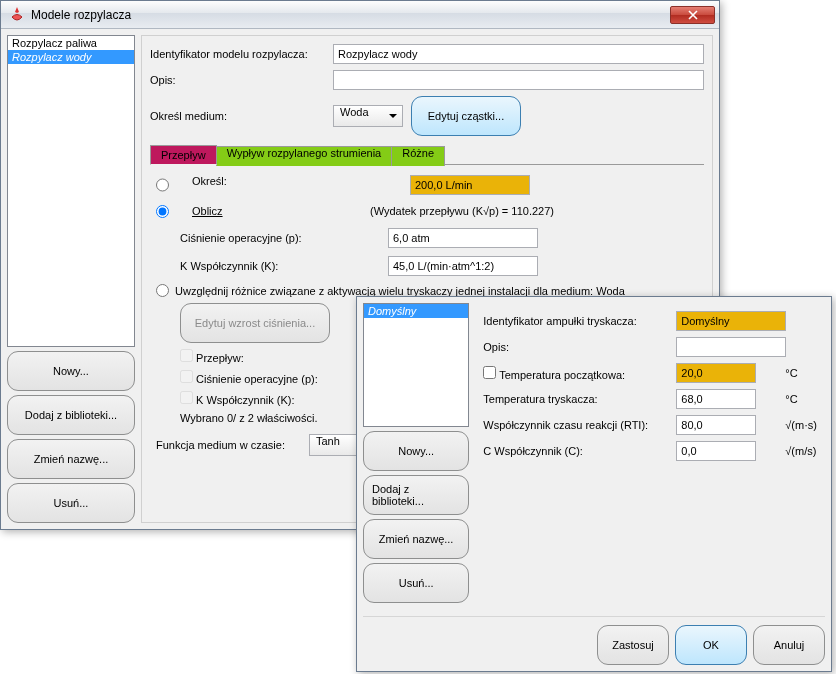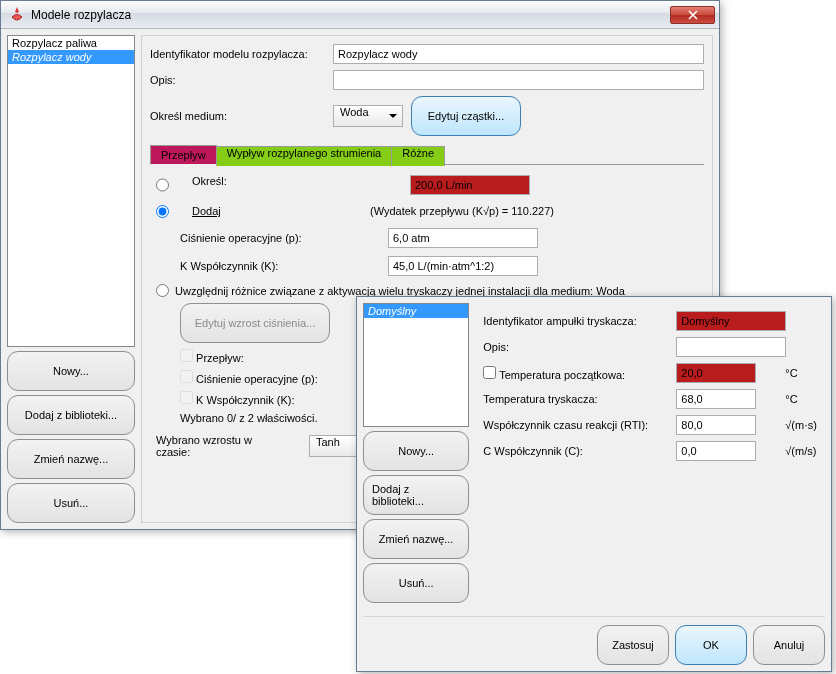--- a/index.html
+++ b/index.html
@@ -15,21 +15,21 @@
 .sidepanel{display:flex;flex-direction:column;width:128px;gap:4px}
 .listbox{flex:1;background:#fff;border:1px solid #828790;overflow:auto}
 .listbox .item{padding:1px 4px;cursor:default}
 .listbox .item.sel{background:#3399ff;color:#fff;font-style:italic}
 .btn{height:40px;background:linear-gradient(to bottom,#f2f2f2,#e3e3e3);border:1px solid #8e8f8f;border-radius:11px;display:flex;align-items:center;justify-content:center;cursor:pointer;padding:0 8px}
 .btn.accent{background:linear-gradient(to bottom,#eaf6fd,#bee6fd);border-color:#3c7fb1}
 .mainpanel{flex:1;border:1px solid #d0d0d0;background:#f0f0f0;padding:8px;position:relative}
 .formrow{display:flex;align-items:center;margin-bottom:6px;gap:23px}
 .formrow label{width:160px}
 .textinput{height:20px;border:1px solid #abadb3;background:#fff;padding:0 4px;flex:1}
-.textinput.ro{background:#b91c1c}
+.textinput.ro{background:#eab308}
 .combo{height:22px;border:1px solid #abadb3;background:linear-gradient(to bottom,#fff,#e9e9e9);padding:0 16px 0 6px;display:flex;position:relative;width:70px;cursor:pointer}
 .combo::after{content:"";position:absolute;right:5px;top:8px;border:4px solid transparent;border-top-color:#000}
 .tabstrip{display:flex;border-bottom:1px solid #9a9a9a;margin-top:8px}
 .tab{padding:3px 10px;border:1px solid #9a9a9a;border-bottom:none;background:#f0f0f0;margin-right:-1px;cursor:pointer;position:relative;top:1px}
 .tab.active{background:#be185d;border-bottom:1px solid #f0f0f0;z-index:1}
 .tab:not(.active){background:#84cc16;top:2px;padding-top:0;padding-bottom:2px}
 .tabpanel{padding:10px 6px}
 .radio-row{display:flex;gap:19px;margin-bottom:10px}
 .radio-row input[type=radio]{margin-right:4px}
 .radio-row .lbl{width:80px}
@@ -105,21 +105,21 @@
 
       <div class="tabpanel">
         <div class="radio-row">
           <input type="radio" name="flowmode" style="">
           <span class="lbl">Określ:</span>
           <span style="width:100px"></span>
           <input class="textinput ro" style="flex: 0 0 auto; width: 120px;" disabled="" value="200,0 L/min">
         </div>
         <div class="radio-row oblicz">
           <input type="radio" name="flowmode" checked="" style="">
-          <span class="lbl">Dodaj</span>
+          <span class="lbl">Oblicz</span>
           <span style="width:60px"></span>
           <span>(Wydatek przepływu (K√p) = 110.227)</span>
         </div>
         <div class="subrow">
           <span class="flab">Ciśnienie operacyjne (p):</span>
           <input class="textinput" style="flex: 0 0 auto; width: 150px;" value="6,0 atm">
         </div>
         <div class="subrow">
           <span class="flab">K Współczynnik (K):</span>
           <input class="textinput" style="flex: 0 0 auto; width: 150px;" value="45,0 L/(min·atm^1:2)">
@@ -131,21 +131,21 @@
         <div class="inset disabled">
           <div style="margin-bottom:6px">
               <div class="btn" style="width:150px;color:#8a8a8a">Edytuj wzrost ciśnienia...</div>
             </div>
           <div style="margin-bottom:6px"><input type="checkbox" disabled="" style=""> <span>Przepływ:</span></div>
           <div style="margin-bottom:6px"><input type="checkbox" disabled="" style=""> <span>Ciśnienie operacyjne (p):</span></div>
           <div style="margin-bottom:6px"><input type="checkbox" disabled="" style=""> <span>K Współczynnik (K):</span></div>
           <div style="margin-bottom:10px"><span>Wybrano 0/ z 2 właściwości.</span></div>
         </div>
         <div class="formrow" style="margin-top:4px">
-          <label style="width:130px">Wybrano wzrostu w czasie:</label>
+          <label style="width:130px">Funkcja medium w czasie:</label>
           <div class="combo" style="width:82px">
               <span>Tanh</span>
             </div>
         </div>
       </div>
     </div>
   </div>
 </div>
 
 <div class="window secondwin">

